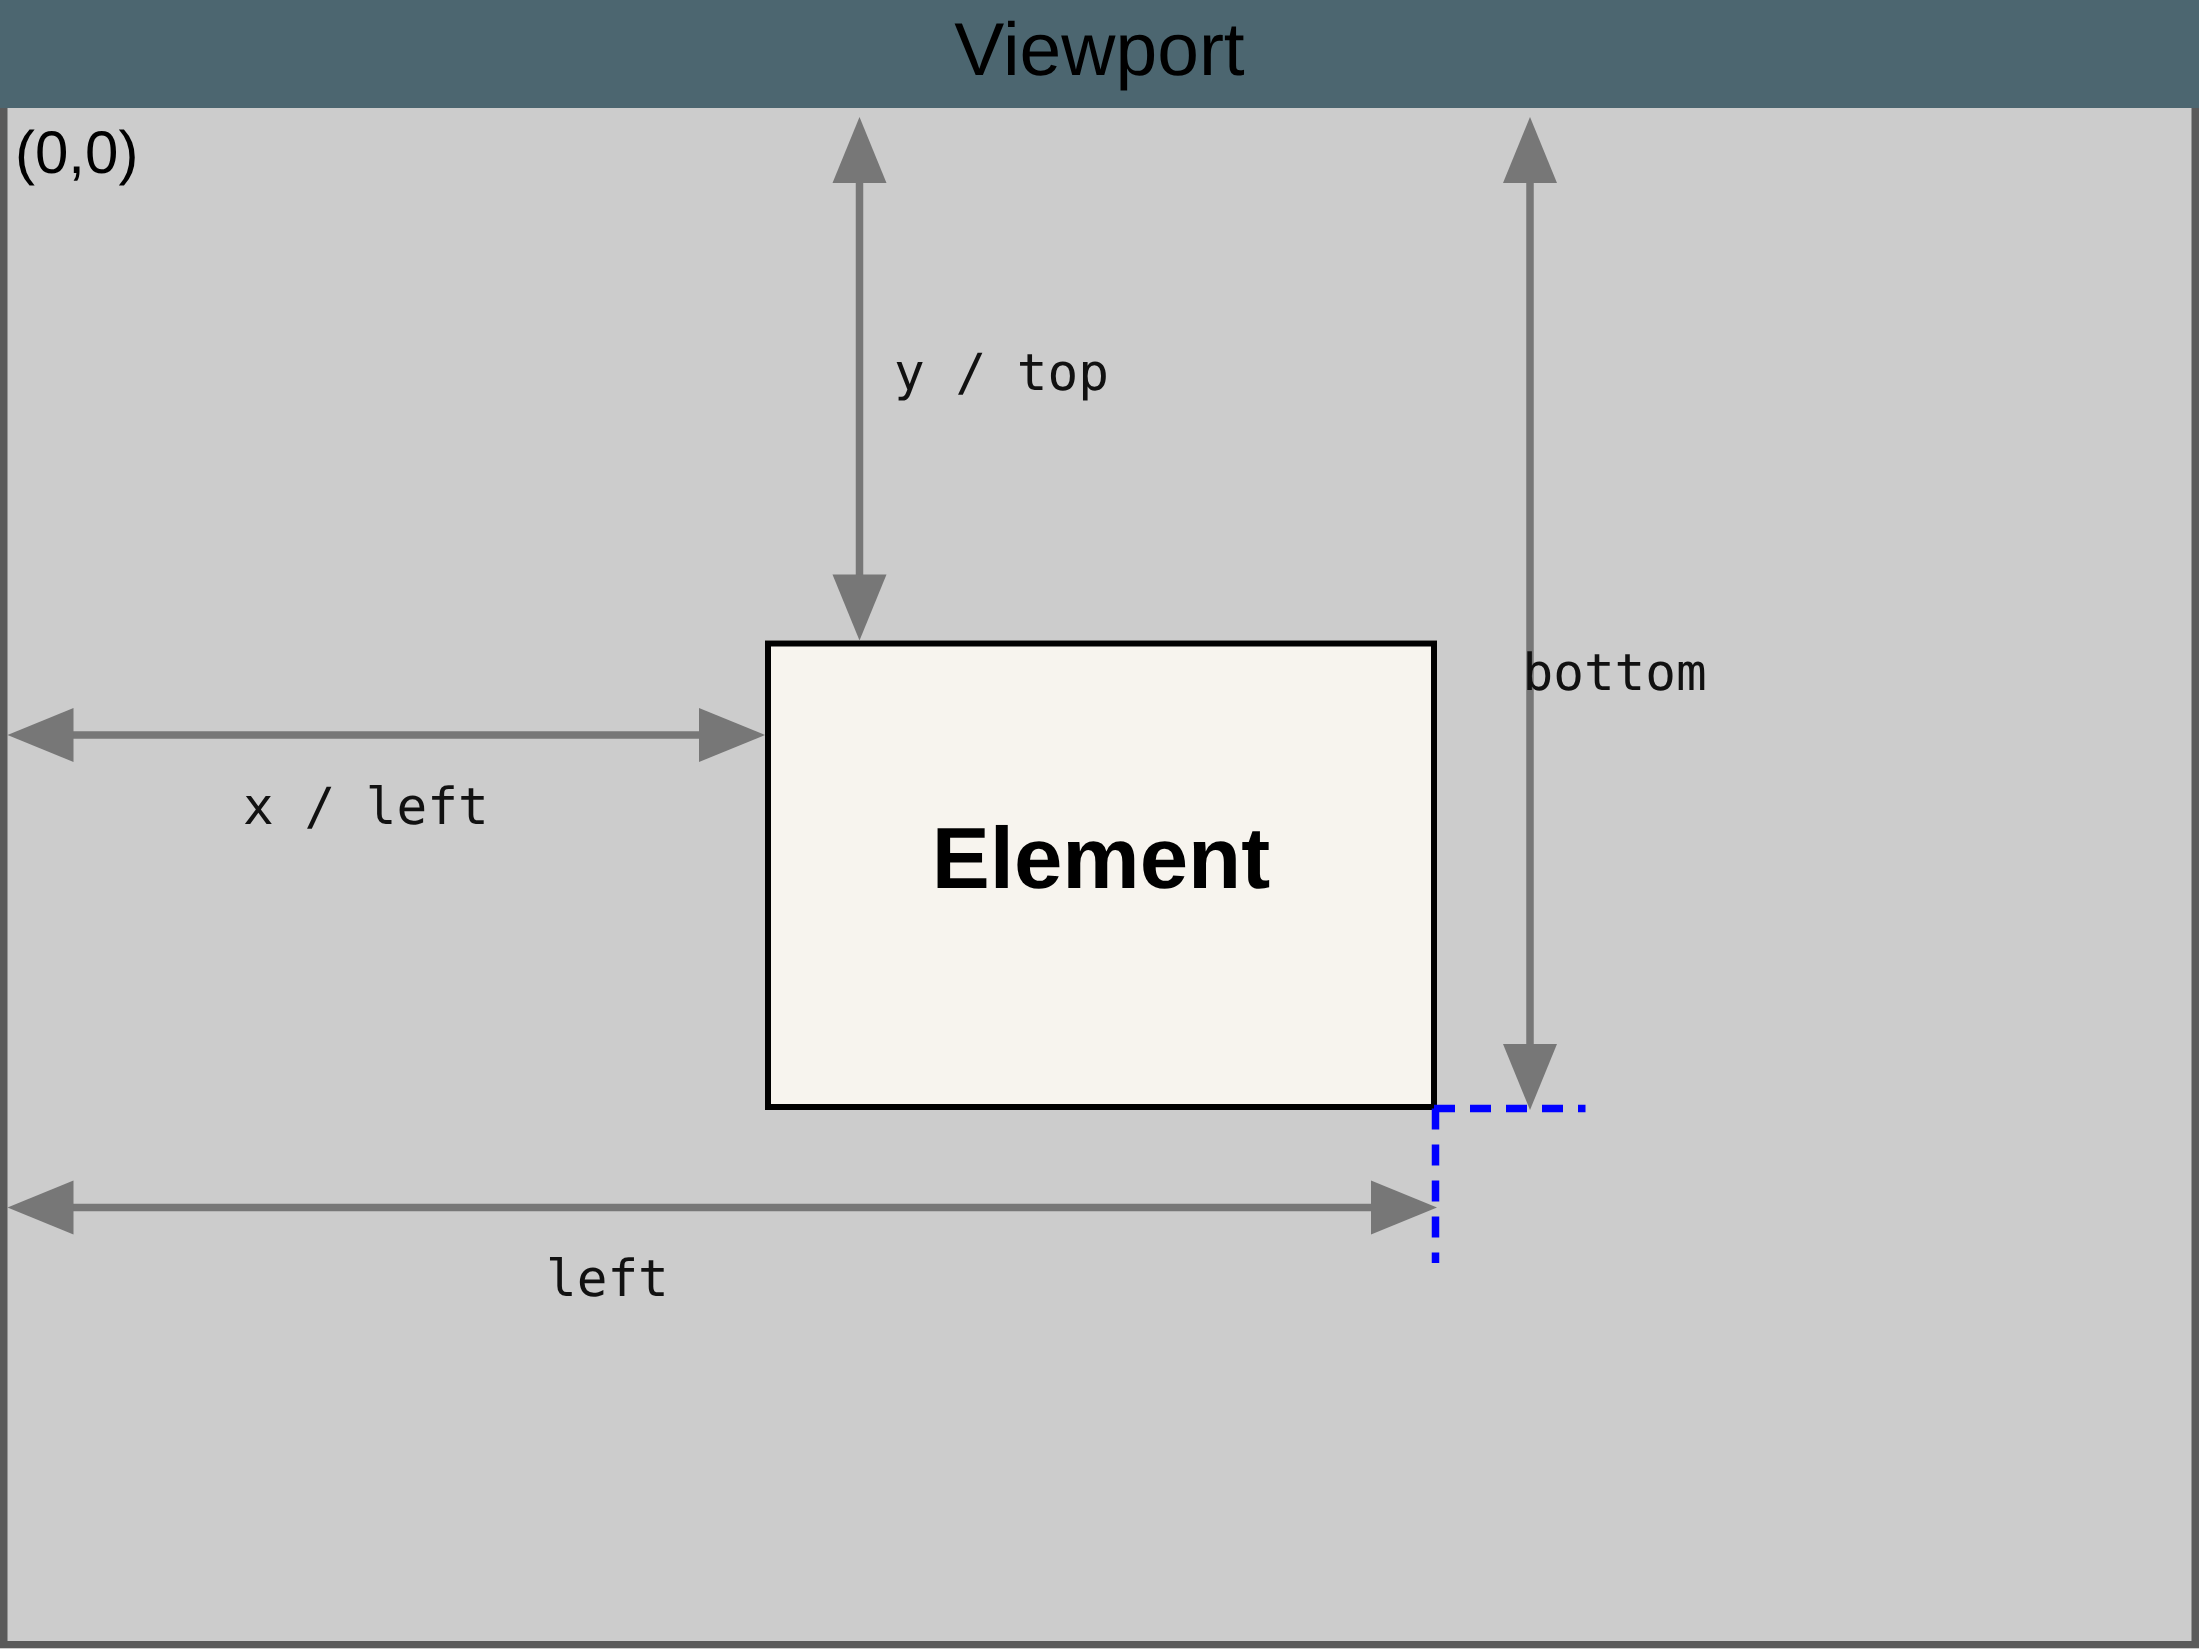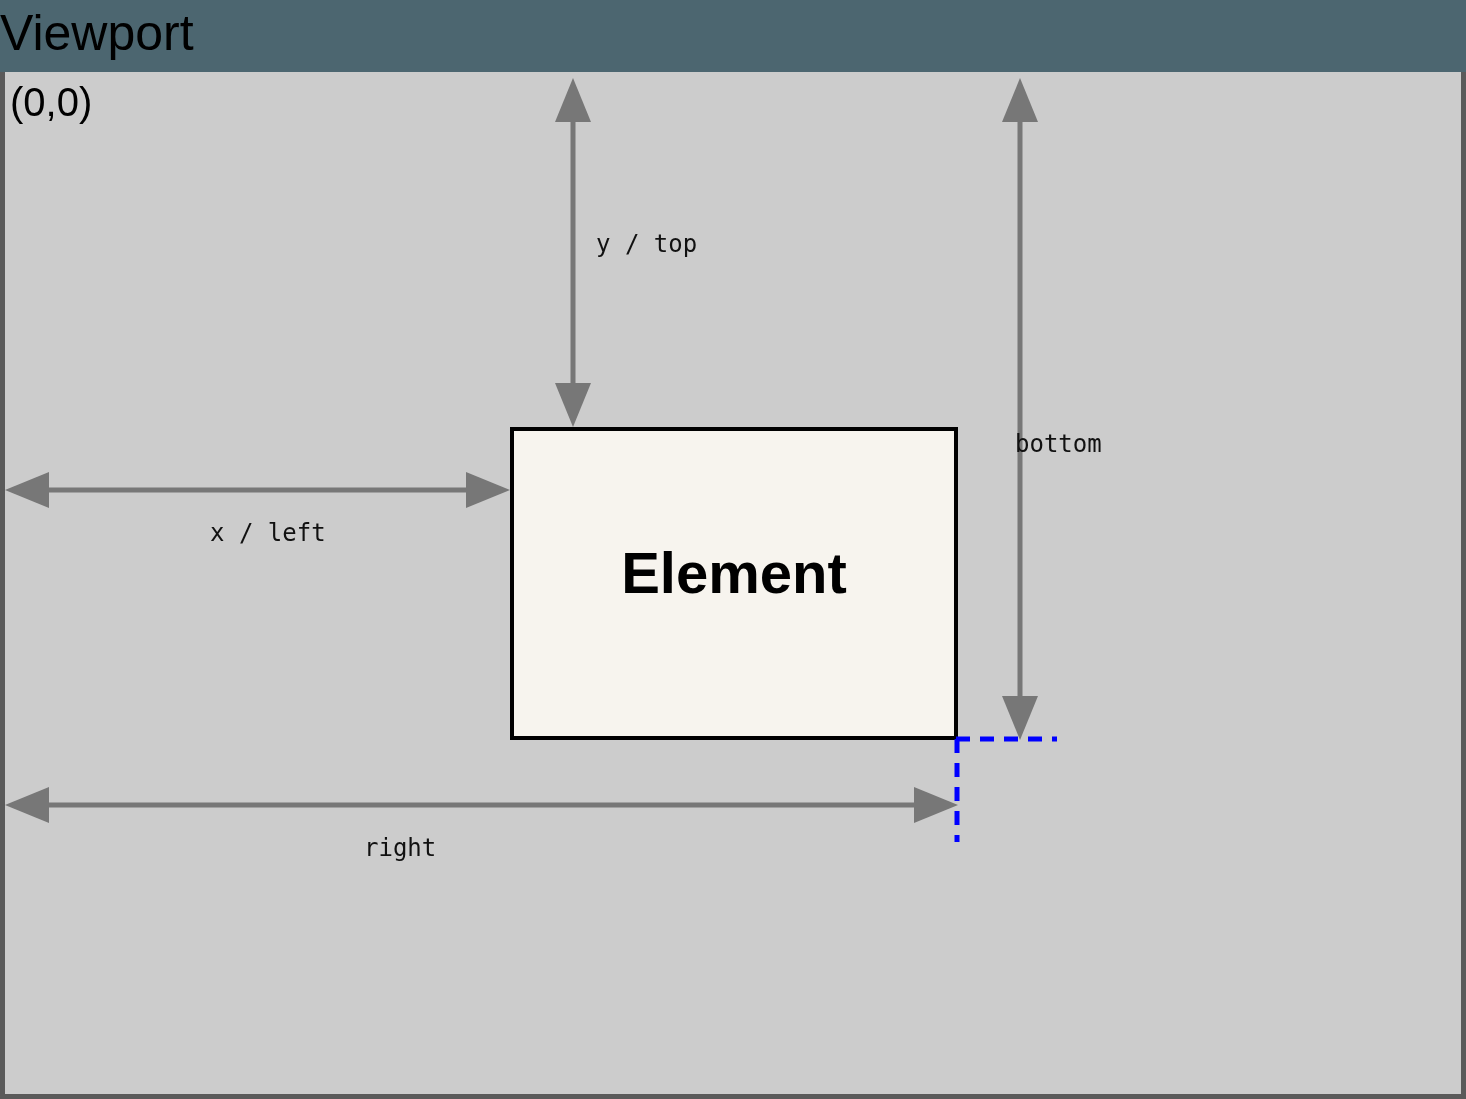--- a/index.html
+++ b/index.html
@@ -20,20 +20,21 @@
   
   #viewport-header {
     position: absolute;
     left: 0;
     top: 0;
     width: 1466px;
     height: 72px;
     background: #4c6670;
     display: flex;
     align-items: center;
+    justify-content: center;
     box-sizing: border-box;
   }
   #viewport-title {
     font-family: "Liberation Sans", sans-serif;
     font-size: 50px;
     font-weight: 400;
     color: #000000;
     line-height: 1;
     letter-spacing: 0px;
     transform: translateY(-3px);
@@ -94,28 +95,28 @@
     top: 0;
     width: 1466px;
     height: 1099px;
     pointer-events: none;
   }
 
   
   .measure-label {
     position: absolute;
     font-family: "DejaVu Sans Mono", "Liberation Mono", monospace;
-    font-size: 24px;
+    font-size: 34px;
     color: #111111;
     line-height: 1;
     white-space: pre;
   }
   #label-y-top    { left: 596px; top: 232px; }
   #label-bottom   { left: 1015px; top: 388px; margin-top: 44px; }
-  #label-x-left   { left: 162px;  top: 521px; margin-left: 48px; }
+  #label-x-left   { left: 162px;  top: 521px; }
   #label-right    { left: 364px;  top: 836px; }
 </style>
 </head>
 <body>
 
 <div id="page">
 
   <div id="viewport-header">
     <span id="viewport-title">Viewport</span>
   </div>
@@ -164,15 +165,15 @@
       <line x1="957" y1="739" x2="957" y2="842" stroke="#0000ff" stroke-width="5" stroke-dasharray="14 10"></line>
     </g>
   </svg>
 
   <div class="measure-label" id="label-y-top">y / top</div>
 
   <div class="measure-label" id="label-bottom">bottom</div>
 
   <div class="measure-label" id="label-x-left">x / left</div>
 
-  <div class="measure-label" id="label-right">right</div>
+  <div class="measure-label" id="label-right">left</div>
 
 </div>
 
 </body></html>

